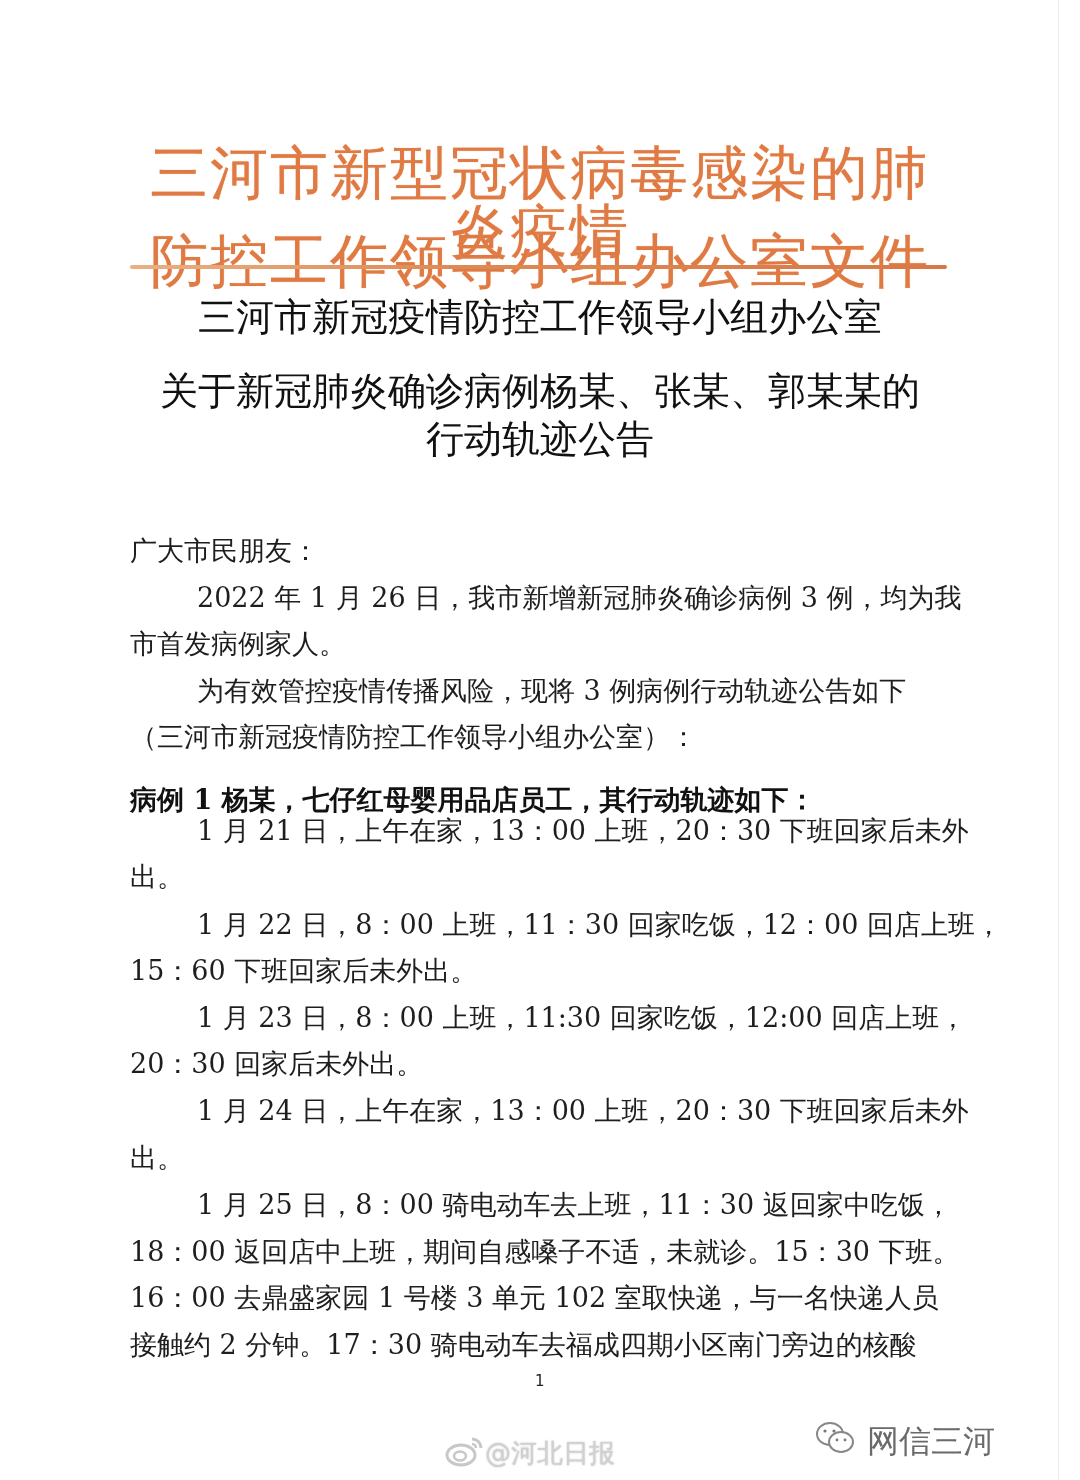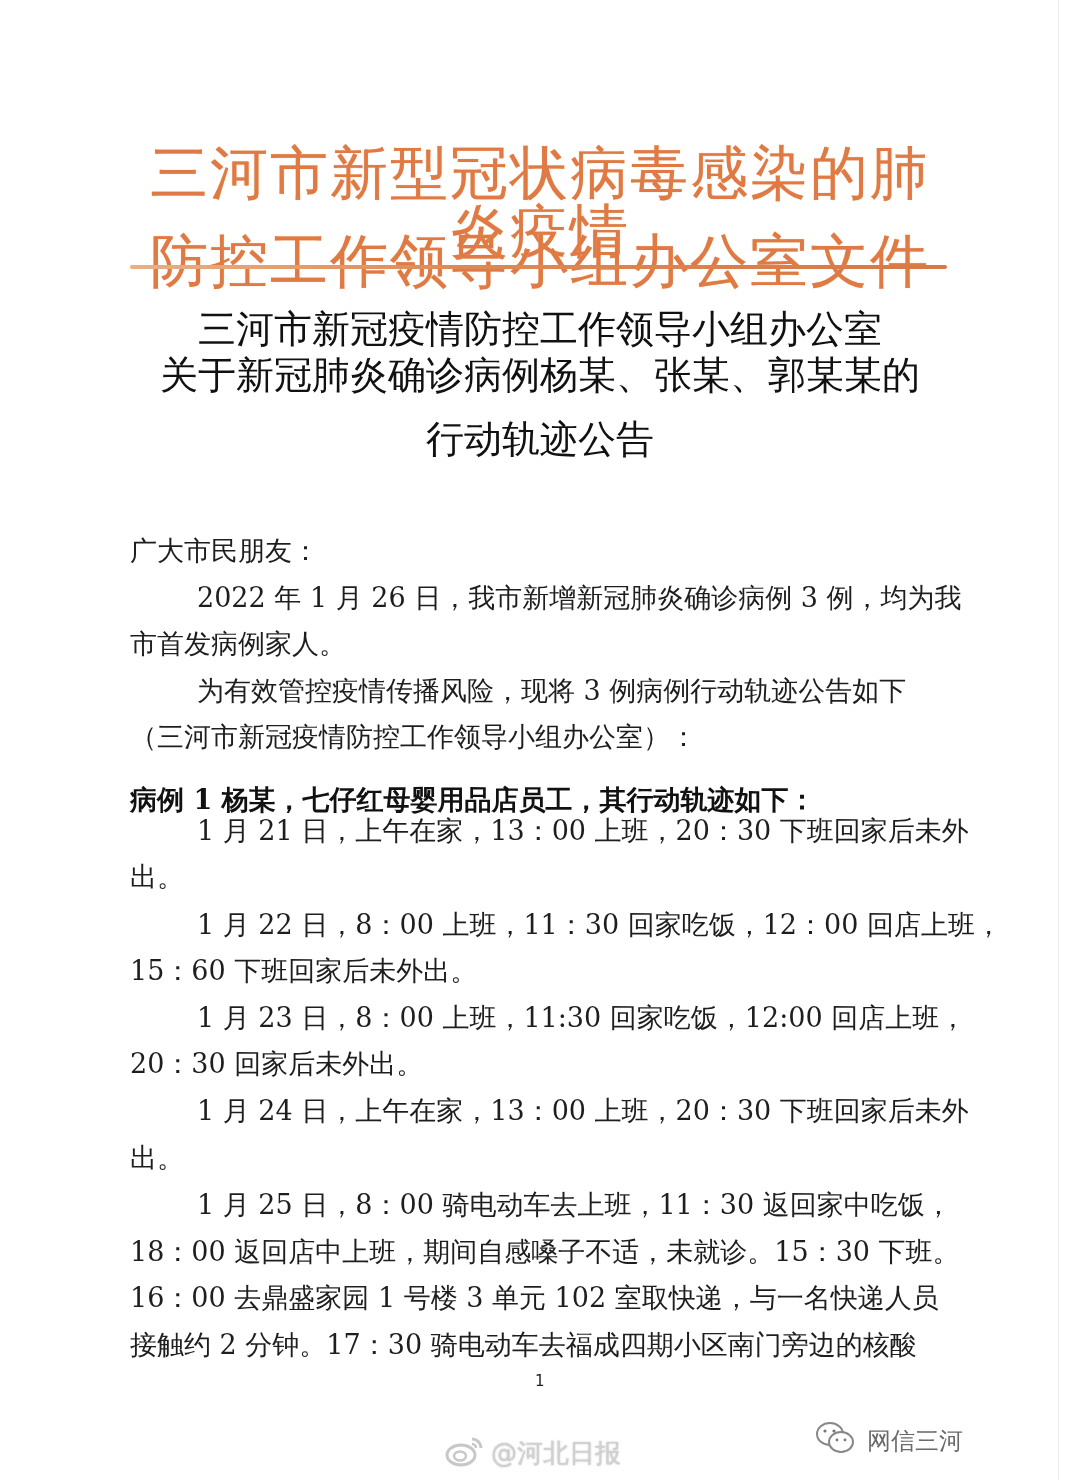--- a/index.html
+++ b/index.html
@@ -18,33 +18,33 @@
   .redhead.l1 { top: 100px; }
   .redhead.l2 { top: 188px; }
   .redrule {
     position: absolute; left: 130px; top: 265px; width: 817px; height: 4px;
     background: linear-gradient(90deg, #e9b084 0%, #de8a55 40%, #d87846 100%); border-radius: 2px;
   }
   .title {
     position: absolute; left: 110px; width: 860px; text-align: center;
     font-family: "DejaVu Sans", "Liberation Sans", sans-serif; font-size: 38px; color: #111; line-height: 1;
   }
-  .title.t1 { top: 298px; margin-top: 12px; }
-  .title.t2 { top: 356px; }
+  .title.t1 { top: 298px; }
+  .title.t2 { top: 372px; }
   .title.t3 { top: 420px; }
   .body-line {
     position: absolute; left: 130px; width: 830px; font-size: 27px; line-height: 1; white-space: nowrap; color: #1e1e1e;
   }
   .indent { left: 197px; }
   .bold { font-weight: bold; color: #111; margin-top: 16px; }
   .pagenum { position: absolute; left: 535px; top: 1372px; font-size: 15px; color: #222; font-family: "DejaVu Sans", sans-serif; }
-  .wm-weibo { position: absolute; left: 445px; top: 1433px; display: flex; align-items: center; gap: 6px; color: #d0d0d0;
+  .wm-weibo { position: absolute; left: 445px; top: 1433px; display: flex; align-items: center; color: #d0d0d0;
     font-family: "DejaVu Sans", sans-serif; font-size: 26px; text-shadow: 0 0 2px #bbb; }
   .wm-wechat { position: absolute; left: 815px; top: 1420px; display: flex; align-items: center; gap: 10px; color: #6a6a6a;
-    font-family: "DejaVu Sans", sans-serif; font-size: 24px; }
+    font-family: "DejaVu Sans", sans-serif; font-size: 32px; }
 </style>
 </head>
 <body>
 
 <div class="page-edge"></div>
 
 <div class="redhead l1">三河市新型冠状病毒感染的肺炎疫情</div>
 <div class="redhead l2">防控工作领导小组办公室文件</div>
 <div class="redrule"></div>
 

